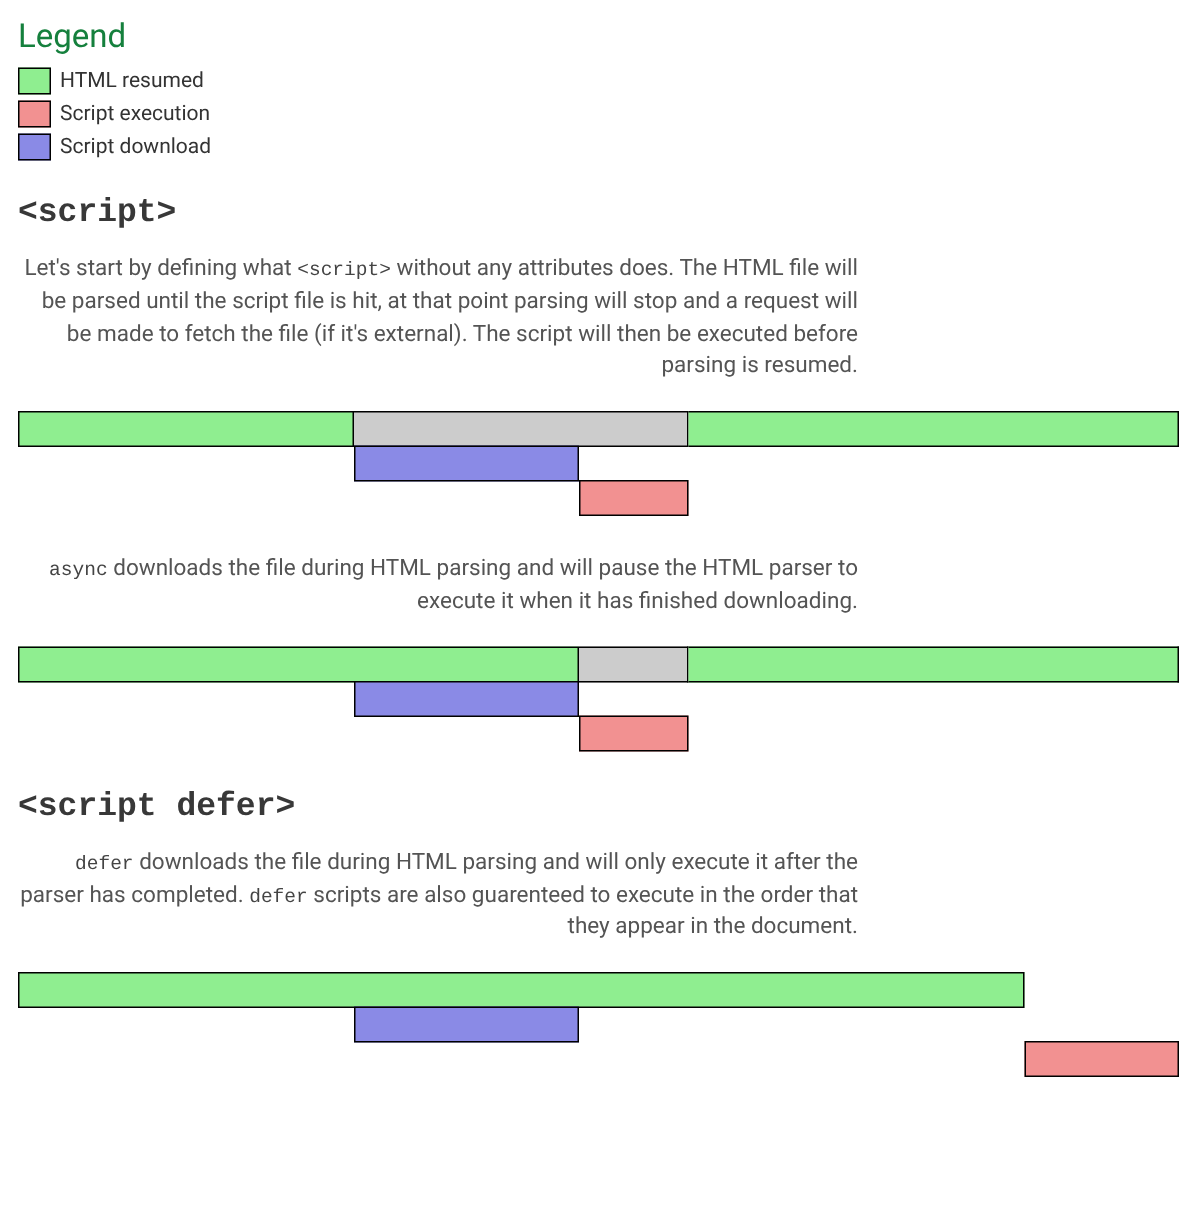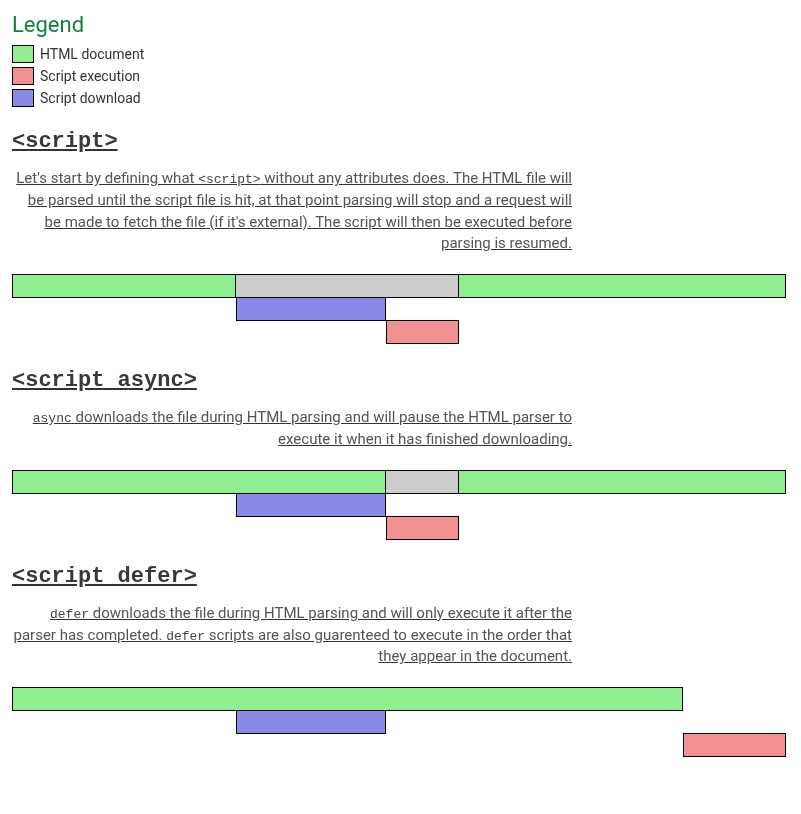--- a/index.html
+++ b/index.html
@@ -36,21 +36,20 @@
       height: 18px;
       border: 1px solid #000;
       flex-shrink: 0;
     }
     .legend-label {
       font-size: 14px;
       color: #333;
     }
     .section {
       margin-bottom: 24px;
-      text-decoration: underline;
     }
     .section-heading {
       font-family: "Courier New", Courier, monospace;
       font-size: 22px;
       font-weight: 700;
       color: #383838;
       margin-bottom: 14px;
     }
     .section-desc {
       font-size: 15px;
@@ -87,21 +86,21 @@
       flex-shrink: 0;
     }
   </style>
 </head>
 <body>
 
 <div class="legend-title">Legend</div>
 <div class="legend-items">
   <div class="legend-item">
     <span class="swatch" style="background:#8fee90"></span>
-    <span class="legend-label">HTML document</span>
+    <span class="legend-label">HTML resumed</span>
   </div>
   <div class="legend-item">
     <span class="swatch" style="background:#f29191"></span>
     <span class="legend-label">Script execution</span>
   </div>
   <div class="legend-item">
     <span class="swatch" style="background:#8a8ae6"></span>
     <span class="legend-label">Script download</span>
   </div>
 </div>
@@ -122,21 +121,20 @@
         <span class="seg" style="border-left: 1px solid rgb(0, 0, 0); width: 150px; background: rgb(138, 138, 230);"></span>
       </div>
       <div class="timeline-row">
         <span class="spacer" style="width: 374px;"></span>
         <span class="seg" style="border-left: 1px solid rgb(0, 0, 0); width: 73px; background: rgb(242, 145, 145);"></span>
       </div>
     </div>
 </div>
 
 <div class="section">
-  <div class="section-heading">&lt;script async&gt;</div>
   <p class="section-desc">
     <span class="inline-code">async</span><span> downloads the file during HTML parsing and will pause the HTML parser to execute it when it has finished downloading.</span>
   </p>
   <div class="timeline">
       <div class="timeline-row">
         <span class="seg" style="width: 374px; background: rgb(143, 238, 144);"></span>
         <span class="seg" style="width: 73px; background: rgb(204, 204, 204);"></span>
         <span class="seg" style="width: 327px; background: rgb(143, 238, 144);"></span>
       </div>
       <div class="timeline-row">

